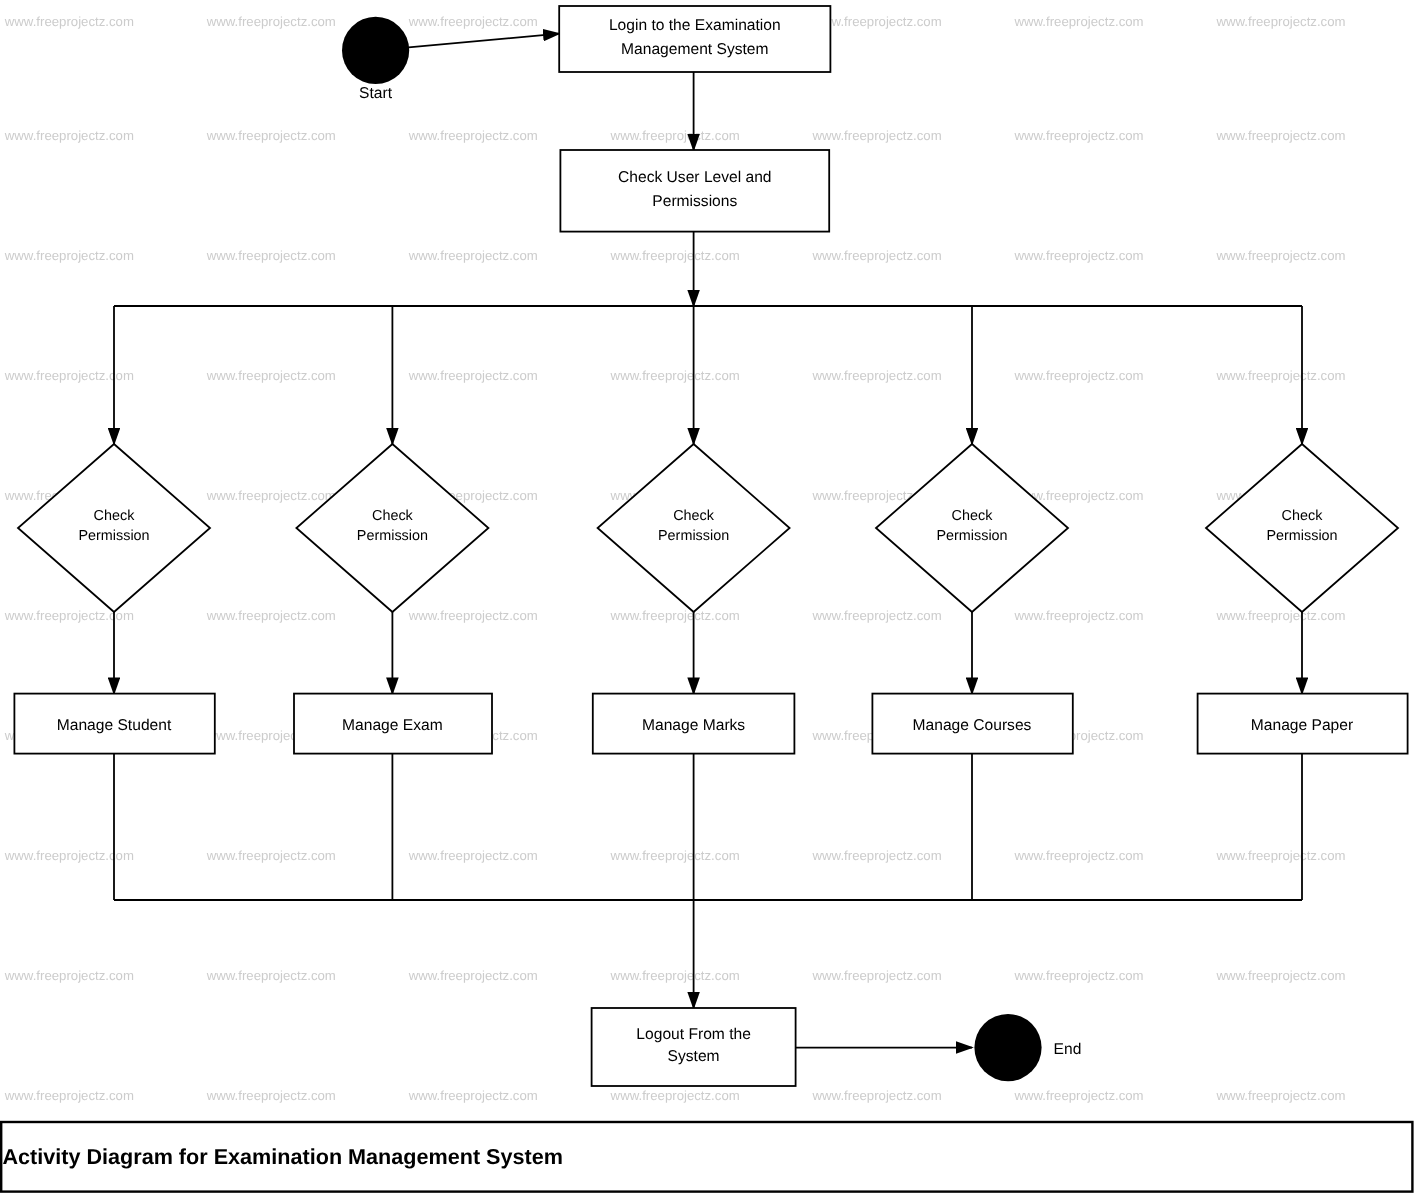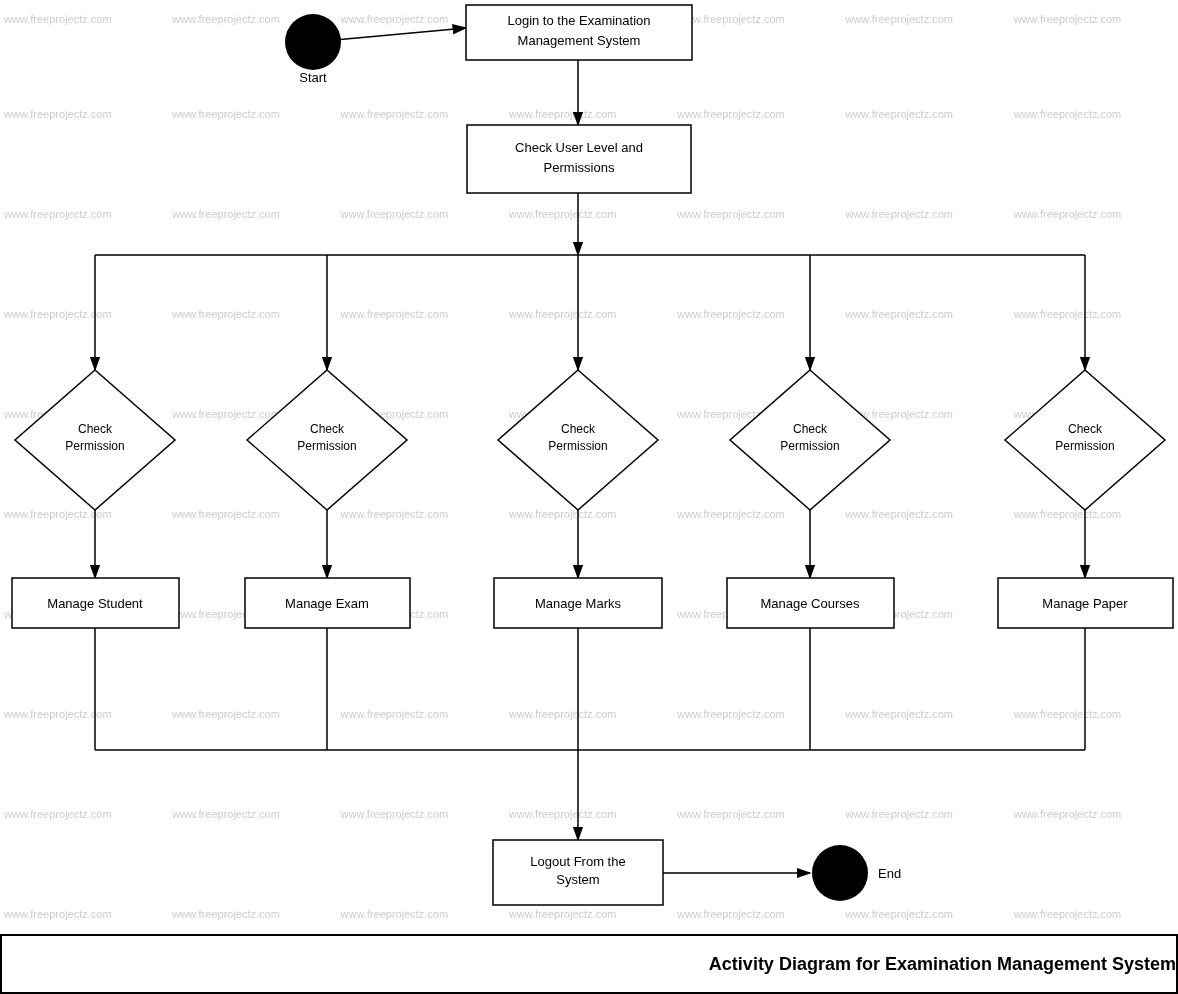--- a/index.html
+++ b/index.html
@@ -48,21 +48,21 @@
     .title-bar {
       position: absolute;
       bottom: 0;
       left: 0;
       right: 0;
       height: 60px;
       border: 2px solid #000;
       background: #fff;
       display: flex;
       align-items: center;
-      justify-content: flex-end;
+      justify-content: flex-start;
       z-index: 2;
     }
     .title-bar span {
       font-size: 18px;
       font-weight: bold;
       font-family: Arial, sans-serif;
     }
   </style>
 </head>
 <body>

